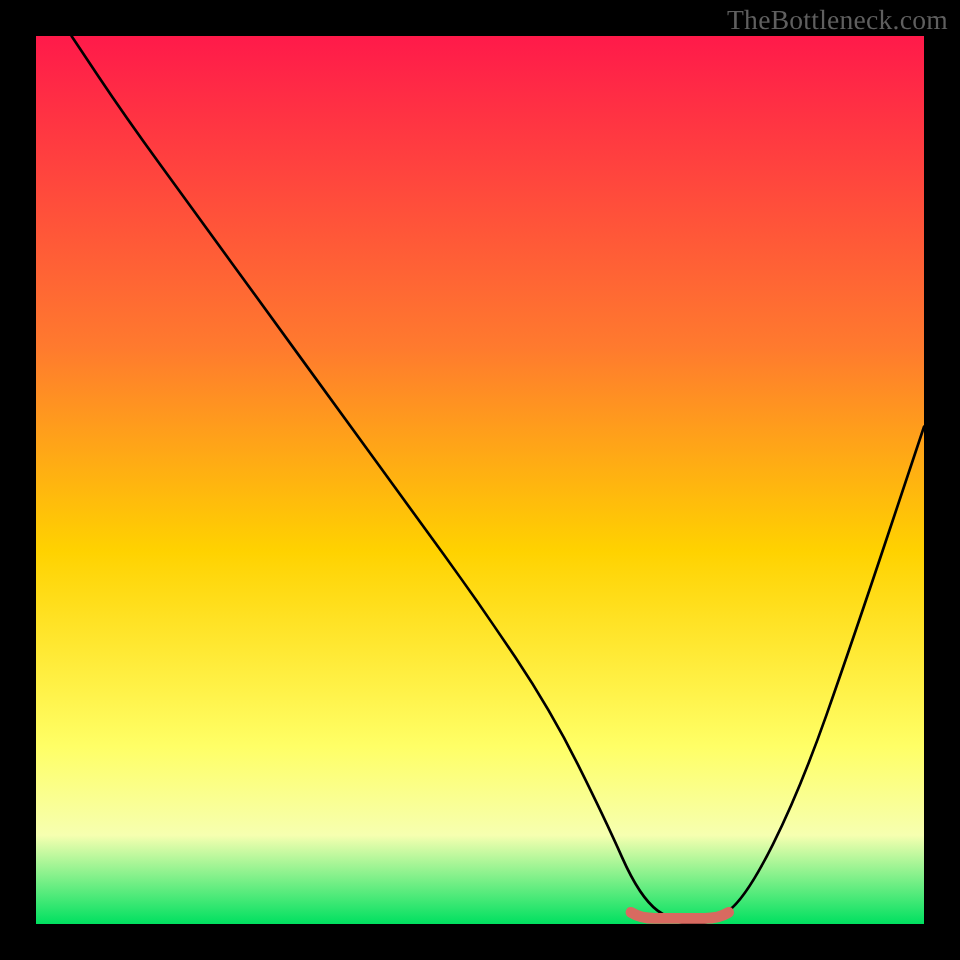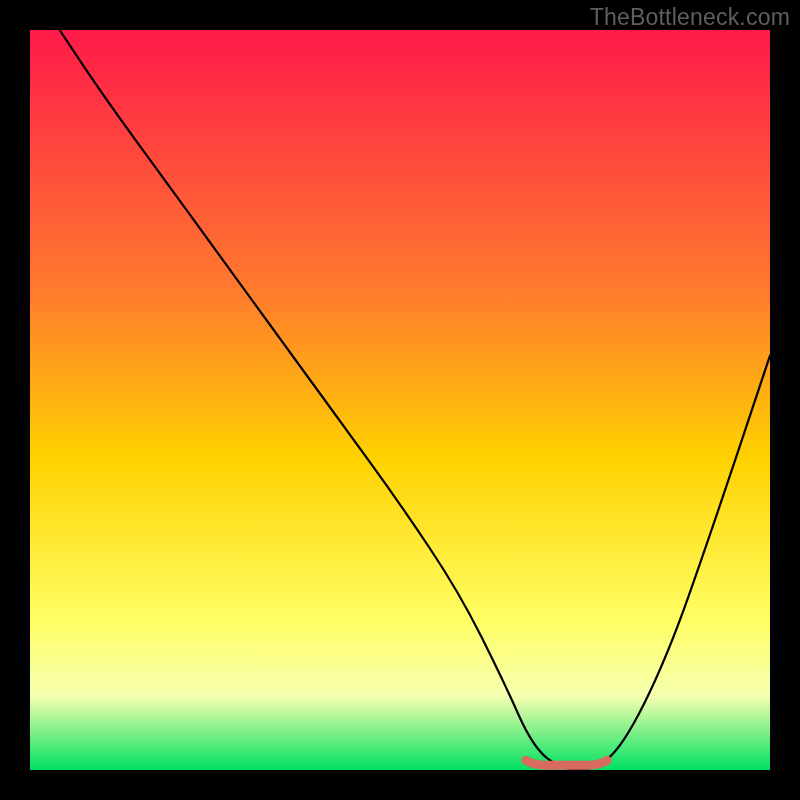--- a/index.html
+++ b/index.html
@@ -22,21 +22,21 @@
     position: absolute;
     left: 0;
     top: 0;
     width: 740px;
     height: 740px;
   }
   .watermark {
     position: absolute;
     top: 4px;
     right: 10px;
-    font-family: Liberation Sans, sans-serif;
+    font-family: Liberation Serif, serif;
     font-size: 23px;
     font-weight: 500;
     color: #5f5f5f;
     letter-spacing: 0.2px;
   }
 </style>
 </head>
 <body>
 
 <div class="frame">

